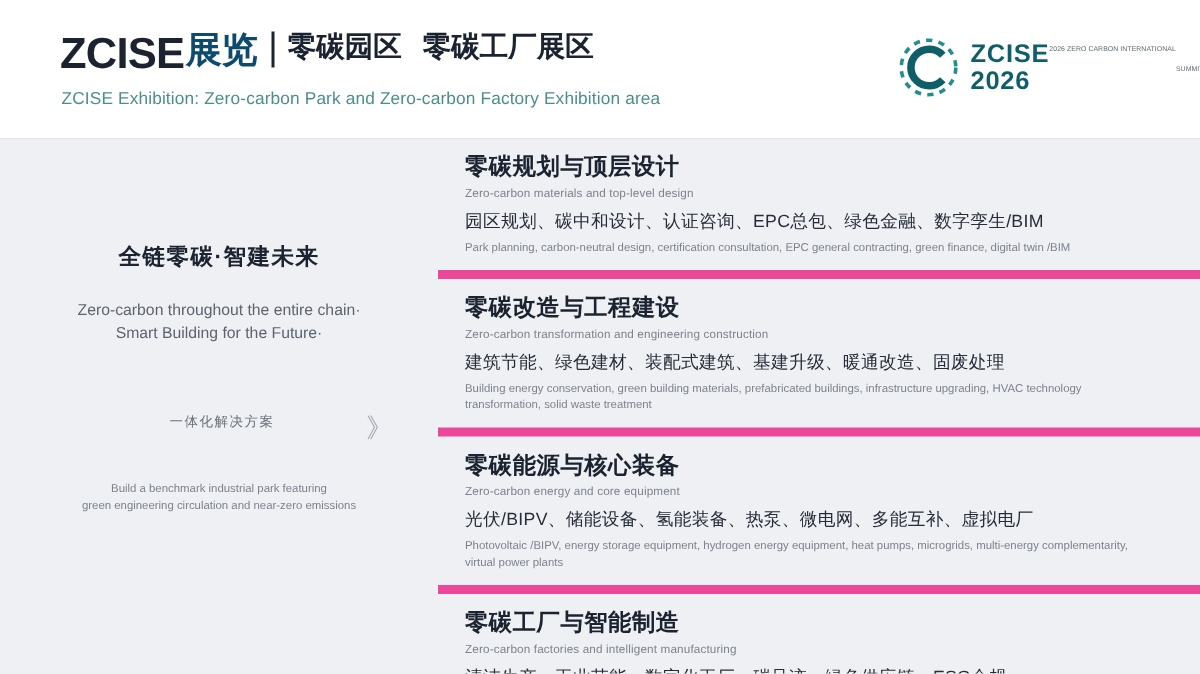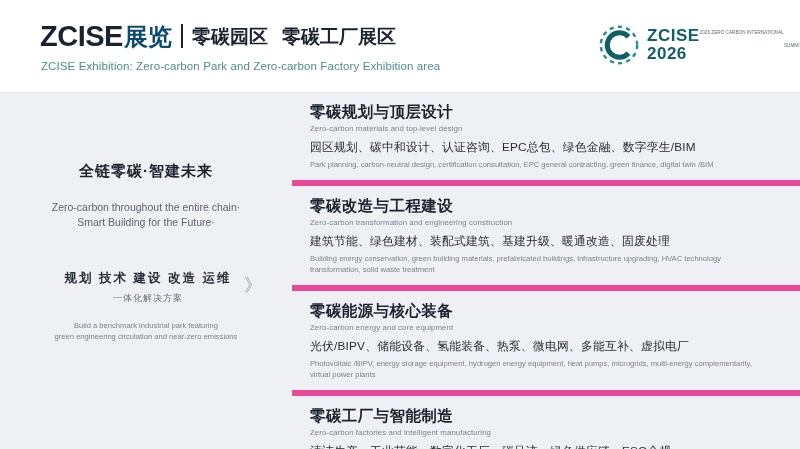--- a/index.html
+++ b/index.html
@@ -27,21 +27,21 @@
     width: 800px;
     height: 92px;
     background: #ffffff;
     border-bottom: 1px solid #e2e4e8;
   }
   .title-row {
     position: absolute;
     left: 40px;
     top: 22px;
     display: flex;
-    align-items: center;
+    align-items: flex-start;
   }
   .brand-main {
     font-size: 29px;
     font-weight: bold;
     color: #1b2330;
     letter-spacing: -0.5px;
     line-height: 1;
   }
   .brand-sub {
     font-size: 24px;
@@ -268,21 +268,20 @@
       </span>
     </div>
   </div>
 
   <div class="left-panel">
     <div class="left-headline">全链零碳·智建未来</div>
     <div class="left-sub" style="white-space:pre-line;">Zero-carbon throughout the entire chain·
 Smart Building for the Future·</div>
 
     <div class="pill-row">
-      <div class="pill-words">规划 技术 建设 改造 运维</div>
       <div class="pill-sub">一体化解决方案</div>
     </div>
     <div class="chev">》</div>
 
     <div class="left-foot" style="white-space:pre-line;">Build a benchmark industrial park featuring
 green engineering circulation and near-zero emissions</div>
   </div>
 
   <div class="content">
 

